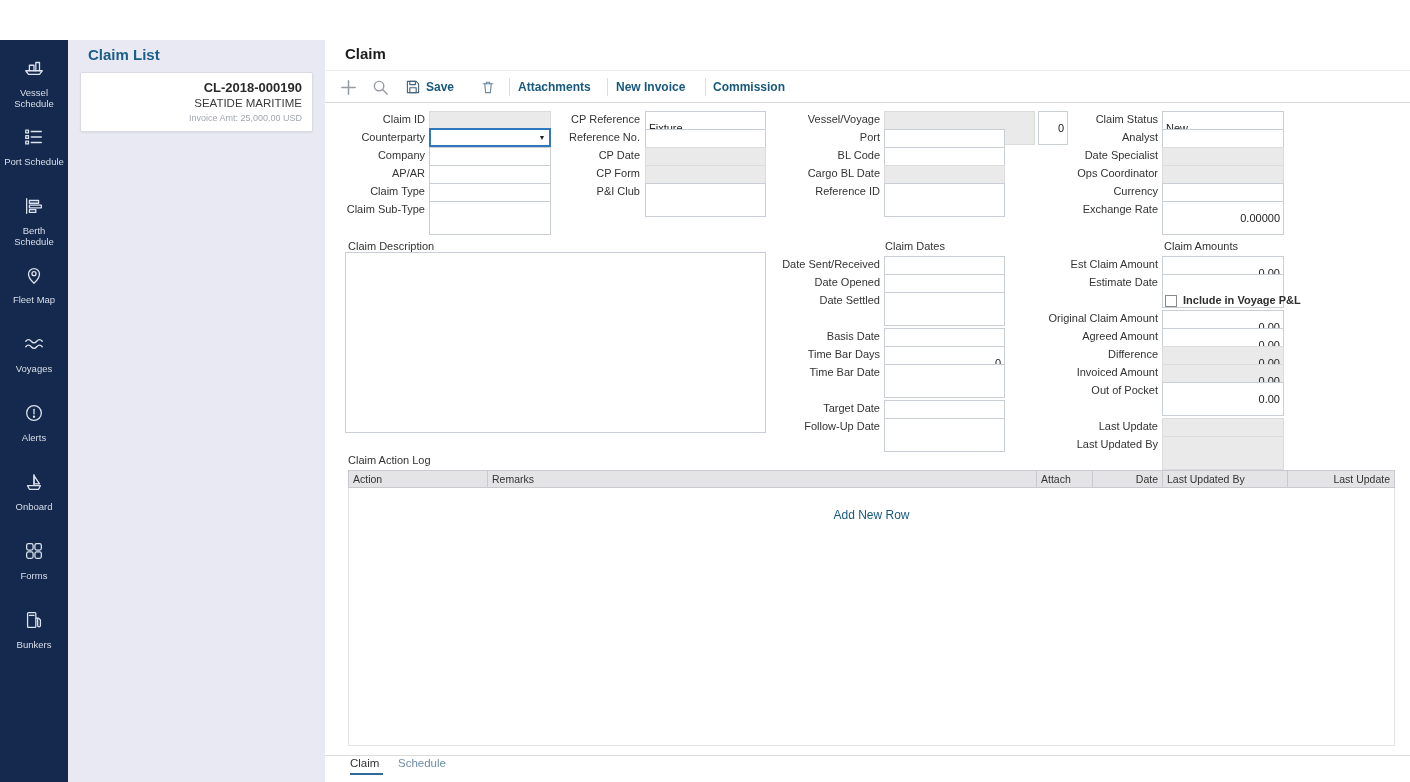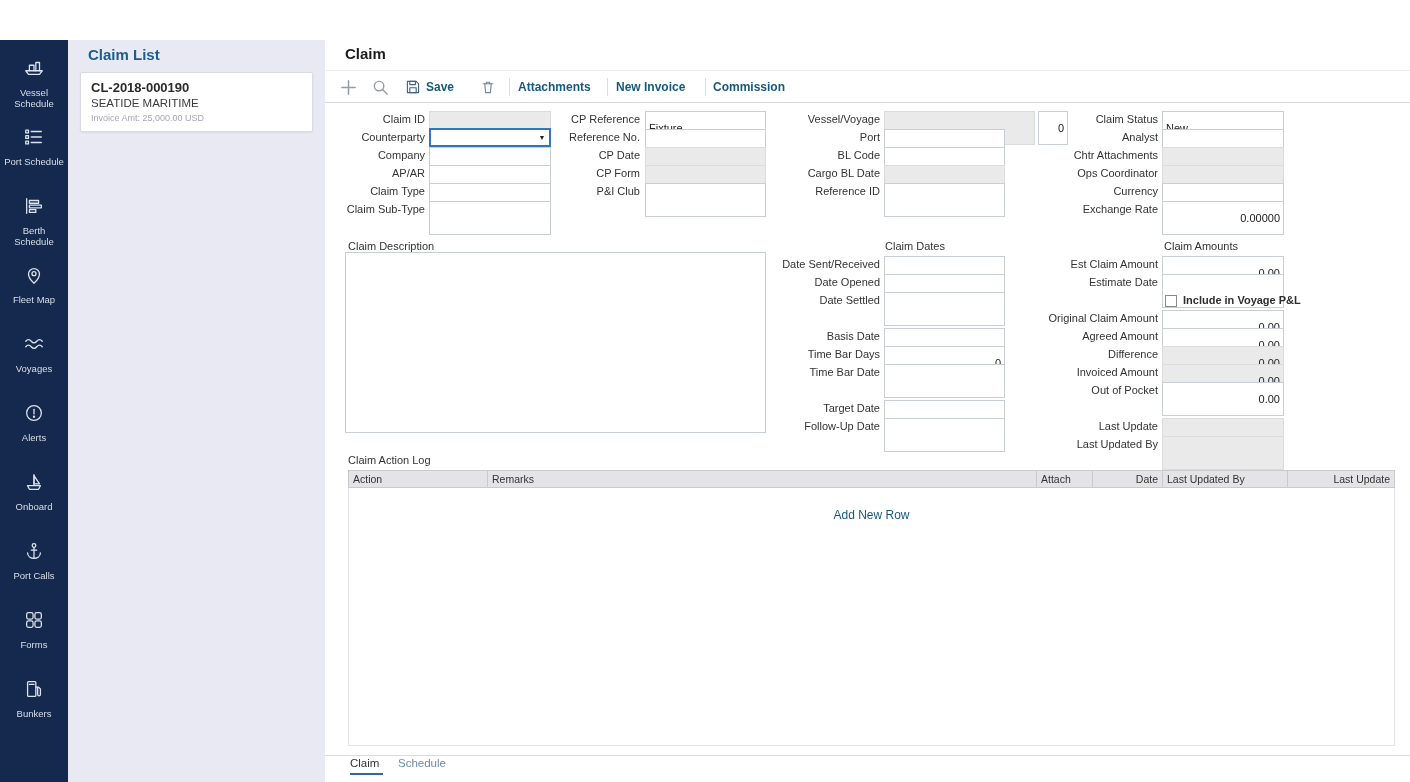--- a/index.html
+++ b/index.html
@@ -15,21 +15,21 @@
 
   
   #sidebar { position:absolute; left:0; top:40px; width:68px; height:742px; background:#14294D; overflow:hidden; padding-top:8px; }
   .side-item { height:69px; display:flex; flex-direction:column; align-items:center; padding-top:9px; cursor:pointer; }
   .side-item svg { width:22px; height:22px; stroke:#DCE3EE; fill:none; stroke-width:1.4; stroke-linecap:round; stroke-linejoin:round; }
   .side-label { margin-top:4px; font-size:9.5px; color:#D9DFEA; text-align:center; line-height:11px; width:60px; }
 
   
   #claimlist { position:absolute; left:68px; top:40px; width:257px; height:742px; background:#E9E9F3; }
   .panel-title { position:absolute; left:20px; top:6px; font-size:15px; font-weight:bold; color:#1A5E8A; }
-  .claim-card { position:absolute; left:12px; top:32px; width:233px; height:60px; background:#fff; border:1px solid #DADAE4; border-radius:2px; box-shadow:0 1px 2px rgba(0,0,0,0.07); padding:7px 10px; cursor:pointer; }
+  .claim-card { position:absolute; left:12px; top:32px; width:233px; height:60px; background:#fff; border:1px solid #DADAE4; border-radius:2px; box-shadow:0 1px 2px rgba(0,0,0,0.07); padding:7px 10px; cursor:pointer;text-align:right; }
   .cc-id { font-size:13px; font-weight:bold; color:#2A2A2A; }
   .cc-name { font-size:11.5px; color:#3B3B3B; margin-top:2px; }
   .cc-meta { font-size:9px; color:#A3A7AF; margin-top:4px; }
 
   
   #main { position:absolute; left:325px; top:40px; width:1085px; height:742px; background:#fff; }
   .m-title { position:absolute; left:20px; top:5px; font-size:15px; font-weight:bold; color:#1C1C1C; }
   #toolbar { position:absolute; left:0; top:30px; width:1085px; height:33px; border-top:1px solid #EDEDED; border-bottom:1px solid #D8D8D8; }
   #toolbar svg { position:absolute; fill:none; stroke-linecap:round; stroke-linejoin:round; cursor:pointer; }
   .tb-link { position:absolute; top:9px; font-size:12px; font-weight:bold; color:#17597E; cursor:pointer; white-space:nowrap; }
@@ -118,29 +118,20 @@
           </svg></span>
       <span class="side-label">Alerts</span>
     </div>
     <div class="side-item">
       <span><svg viewBox="0 0 24 24">
             <path d="M12 4v11"></path>
             <path d="M12 5l6 9h-6z"></path>
             <path d="M5 16h14l-2 4H7z"></path>
           </svg></span>
       <span class="side-label">Onboard</span>
-    </div>
-    <div class="side-item">
-      <span><svg viewBox="0 0 24 24">
-            <circle cx="12" cy="6" r="2"></circle>
-            <path d="M12 8v12"></path>
-            <path d="M5 14c0 4 3.5 6 7 6s7-2 7-6"></path>
-            <path d="M9 11h6"></path>
-          </svg></span>
-      <span class="side-label">Port Calls</span>
     </div>
     <div class="side-item">
       <span><svg viewBox="0 0 24 24">
             <rect x="4" y="4" width="7" height="7" rx="2"></rect>
             <rect x="13" y="4" width="7" height="7" rx="2"></rect>
             <rect x="4" y="13" width="7" height="7" rx="2"></rect>
             <rect x="13" y="13" width="7" height="7" rx="2"></rect>
           </svg></span>
       <span class="side-label">Forms</span>
     </div>
@@ -229,21 +220,21 @@
     <input class="inp" style="left: 559px; top: 107px; width: 121px;" value="">
     <span class="lbl" style="left:422px;top:125px;width:133px">Cargo BL Date</span>
     <input class="inp dis" style="left: 559px; top: 125px; width: 121px;" value="">
     <span class="lbl" style="left:422px;top:143px;width:133px">Reference ID</span>
     <input class="inp" style="left: 559px; top: 143px; width: 121px;" value="">
 
     <span class="lbl" style="left:690px;top:71px;width:143px">Claim Status</span>
     <input class="inp" style="left: 837px; top: 71px; width: 122px;" value="New">
     <span class="lbl" style="left:690px;top:89px;width:143px">Analyst</span>
     <input class="inp" style="left: 837px; top: 89px; width: 122px;" value="">
-    <span class="lbl" style="left:690px;top:107px;width:143px">Chtr Attachments</span>
+    <span class="lbl" style="left:690px;top:107px;width:143px">Date Specialist</span>
     <input class="inp dis" style="left: 837px; top: 107px; width: 122px;" value="">
     <span class="lbl" style="left:690px;top:125px;width:143px">Ops Coordinator</span>
     <input class="inp dis" style="left: 837px; top: 125px; width: 122px;" value="">
     <span class="lbl" style="left:690px;top:143px;width:143px">Currency</span>
     <input class="inp" style="left: 837px; top: 143px; width: 122px;" value="">
     <span class="lbl" style="left:690px;top:161px;width:143px">Exchange Rate</span>
     <input class="inp num" style="left: 837px; top: 161px; width: 122px;" value="0.00000">
 
     <span class="lbl" style="left:23px;top:198px;width:150px;text-align:left">Claim Description</span>
     <textarea class="desc" style=""></textarea>

